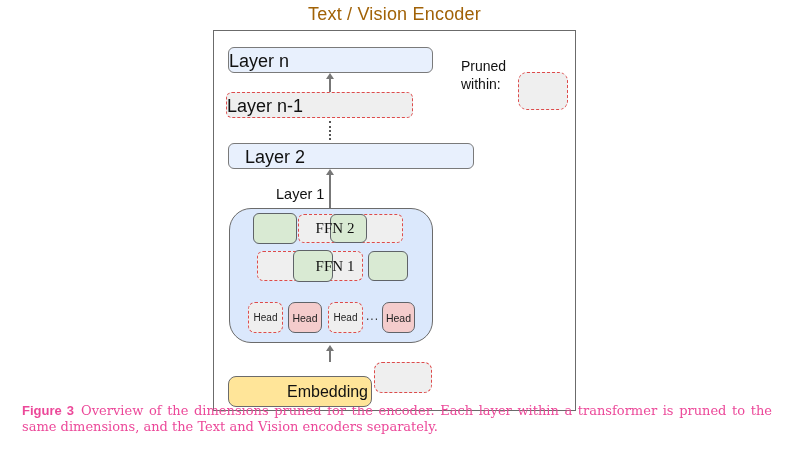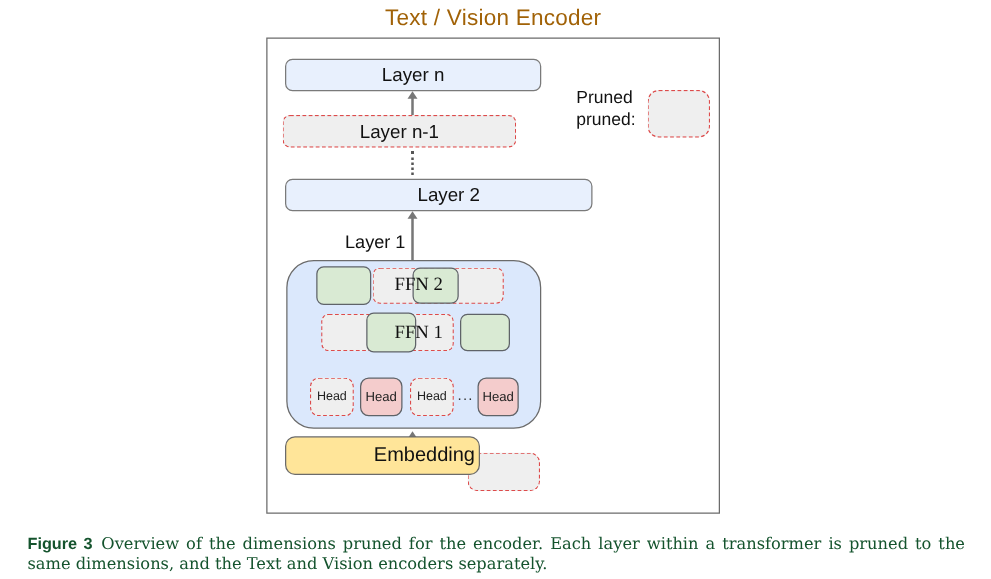--- a/index.html
+++ b/index.html
@@ -16,21 +16,21 @@
     position:absolute;left:213px;top:4px;width:363px;
     text-align:center;font-size:18px;color:#a16207;letter-spacing:0.2px;
   }
   .outer-box{
     position:absolute;left:213px;top:30px;width:361px;height:379px;
     border:1.5px solid #6b6b6b;background:#ffffff;
   }
   .layer-box{
     position:absolute;height:26px;border-radius:6px;
     background:var(--layer-fill);border:1.5px solid #7a7a7a;
-    font-size:15px;color:#111;text-align:center;line-height:26px;
+    font-size:18px;color:#111;line-height:26px;
     box-sizing:border-box;
   }
   .pruned{
     background:var(--pruned-fill);
     border:1.5px dashed var(--red-dashed);
   }
   .arrow{position:absolute;width:10px;}
   .arrow .arrow-line{position:absolute;left:4.2px;top:4px;bottom:0;width:1.5px;background:#777;}
   .arrow .arrow-head{
     position:absolute;left:1px;top:0;width:0;height:0;
@@ -56,40 +56,40 @@
   .head-box{
     position:absolute;border-radius:7px;box-sizing:border-box;
     font-size:10px;color:#222;text-align:left;
     display:flex;align-items:center;justify-content:center;
   }
   .head-solid{background:var(--pink-fill);border:1.2px solid #5f6368;font-size:10.5px;}
   .head-pruned{background:var(--pruned-fill);border:1.4px dashed var(--red-dashed);}
   .heads-ellipsis{position:absolute;font-size:12px;color:#333;letter-spacing:1px;}
 
   .embedding-box{
-    position:absolute;left:228px;top:349px;width:156px;height:31px;
+    position:absolute;left:228px;top:376px;width:144px;height:31px;
     background:var(--yellow-fill);border:1.5px solid #6b6b6b;border-radius:8px;
     box-sizing:border-box;z-index:3;
     font-size:16px;color:#111;text-align:right;line-height:29px;padding-right:3px;
   }
   .embedding-pruned{
     position:absolute;left:374px;top:362px;width:58px;height:31px;
     border-radius:8px;box-sizing:border-box;z-index:2;
   }
 
-  .legend-label{position:absolute;left:461px;top:69px;font-size:14px;line-height:17.5px;color:#111;}
+  .legend-label{position:absolute;left:461px;top:58px;font-size:14px;line-height:17.5px;color:#111;}
   .legend-box{
     position:absolute;left:518px;top:72px;width:50px;height:38px;
     border-radius:9px;box-sizing:border-box;
   }
 
   .caption{
-    position:absolute;left:22px;top:427px;width:750px;
+    position:absolute;left:22px;top:403px;width:750px;
     font-family:"DejaVu Serif", serif;font-size:13px;line-height:15.5px;
-    color:#14532d;text-align:justify;
+    color:#ec4899;text-align:justify;
   }
   .caption .tag{
     font-family:"Liberation Sans", sans-serif;font-weight:bold;
     font-size:13px;padding-right:7px;
   }
 </style>
 </head>
 <body>
 
 <div id="figure">
@@ -138,19 +138,19 @@
   <div class="arrow" style="left:325px;top:345px;height:17px;">
     <div class="arrow-head"></div>
     <div class="arrow-line"></div>
   </div>
 
   <div class="embedding-box">Embedding</div>
   <div class="embedding-pruned pruned-block block"></div>
 
   <div class="legend-label">
     <div>Pruned</div>
-    <div>pruned:</div>
+    <div>within:</div>
   </div>
   <div class="legend-box pruned-block block"></div>
 
 </div>
 
 <div class="caption"><span class="tag">Figure 3</span><span>Overview of the dimensions pruned for the encoder. Each layer within a transformer is pruned to the same dimensions, and the Text and Vision encoders separately.</span></div>
 
 </body></html>

